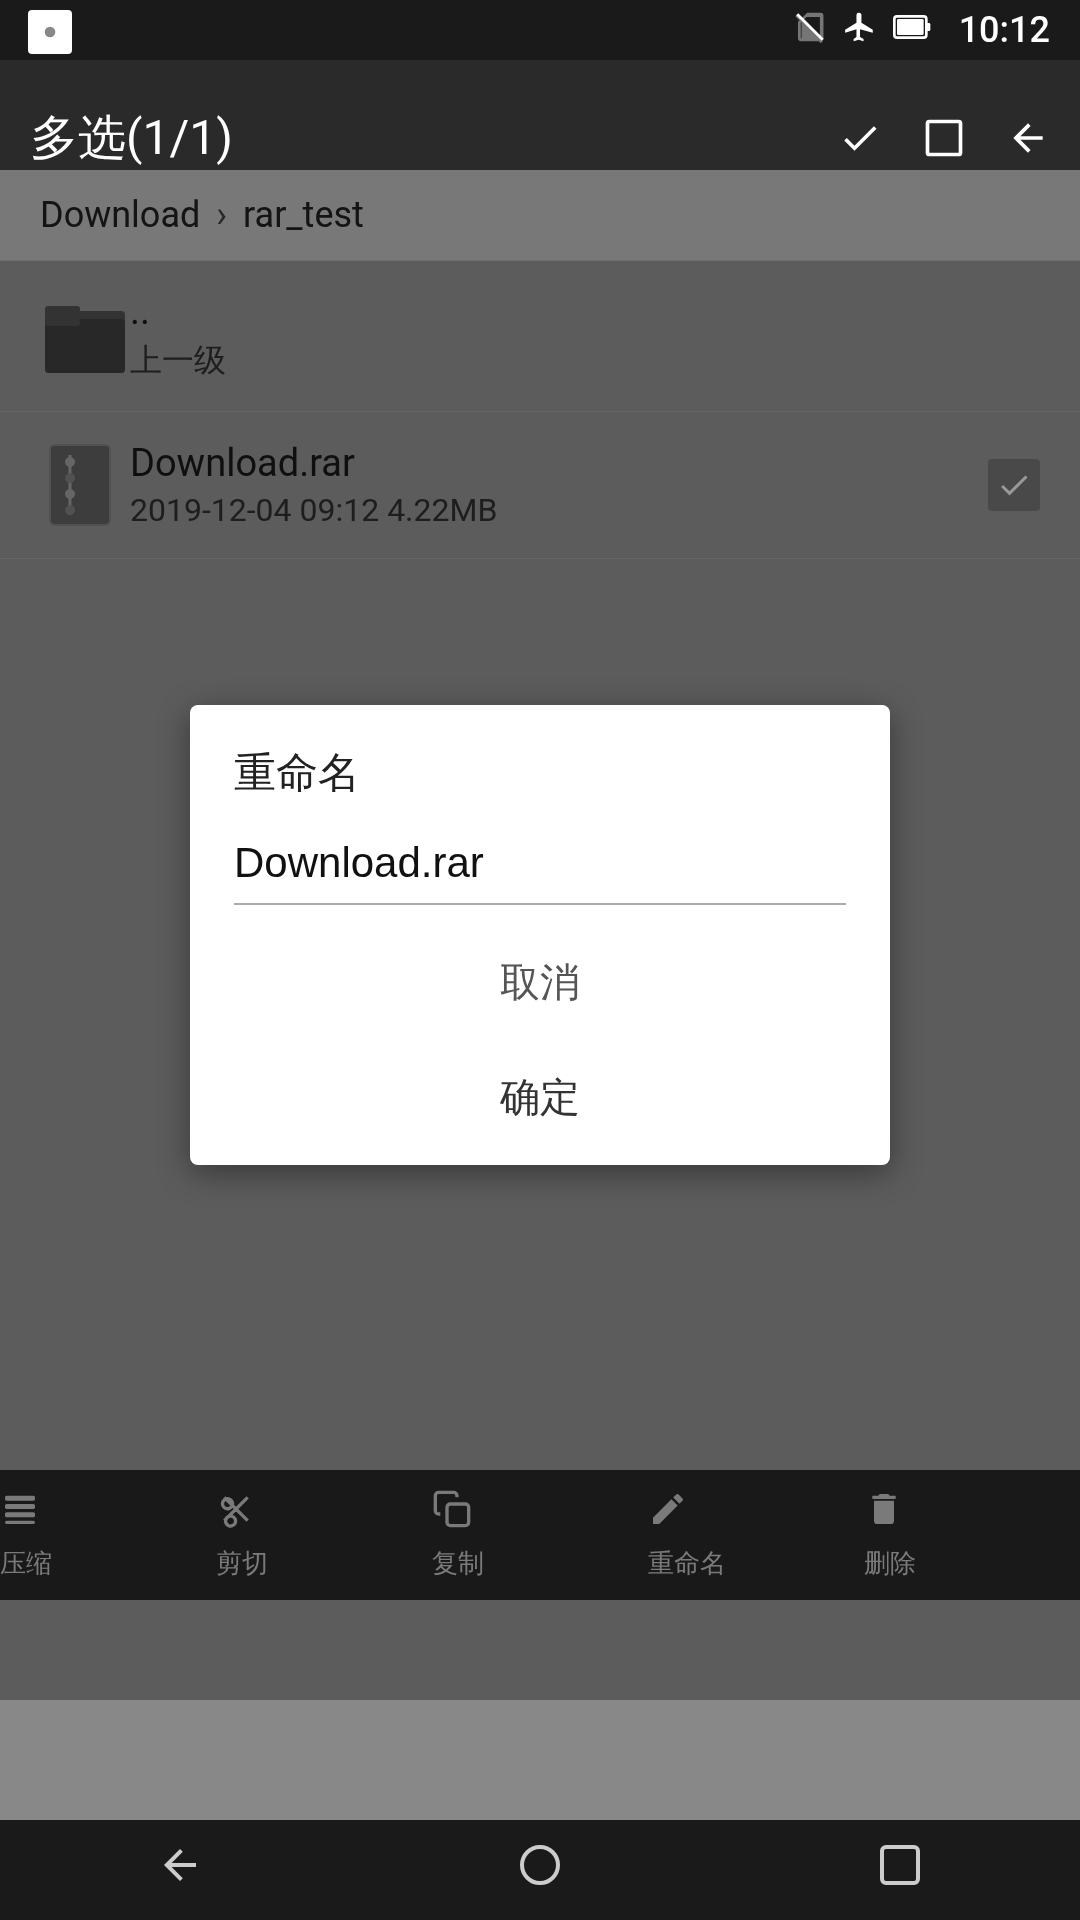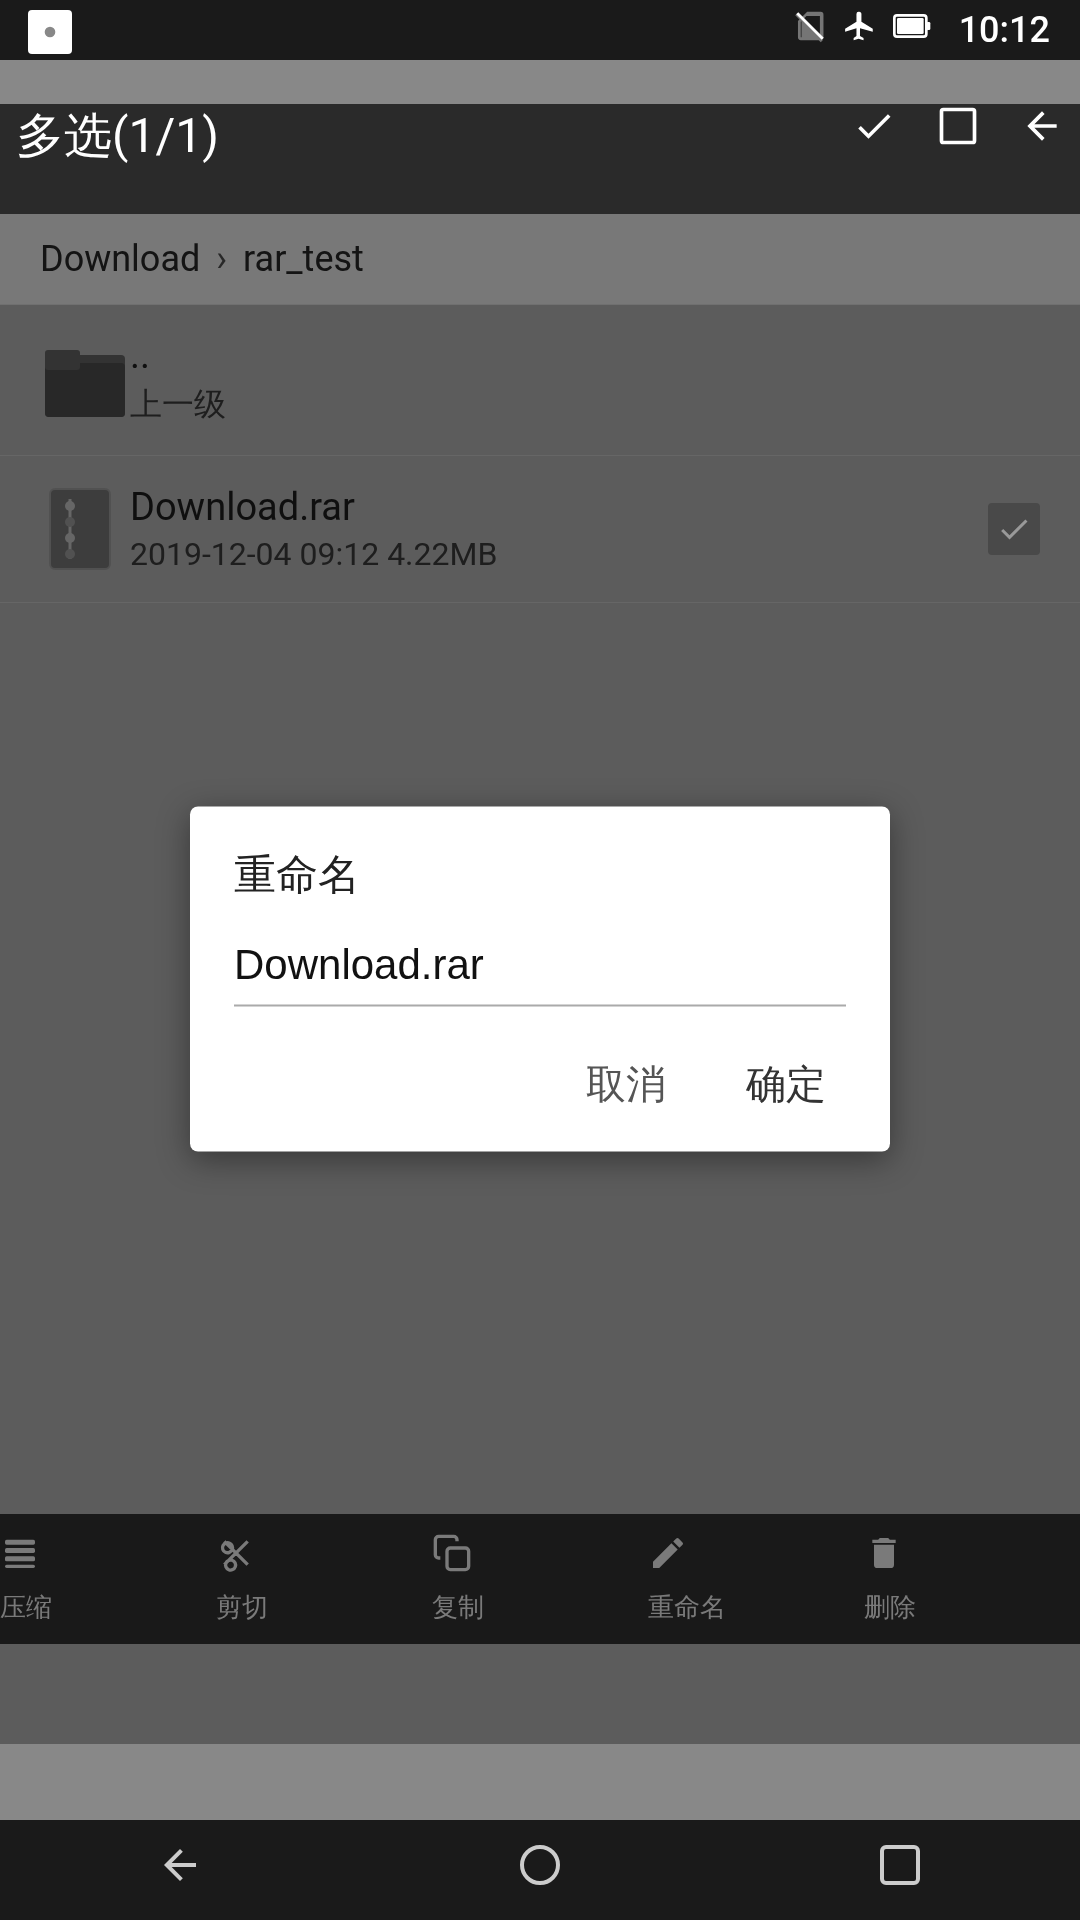--- a/index.html
+++ b/index.html
@@ -19,21 +19,21 @@
       height: 60px;
       background: #1a1a1a;
       display: flex;
       align-items: center;
       justify-content: flex-end;
       padding: 0 30px;
       gap: 18px;
     }
     .status-icons {
       display: flex;
-      align-items: flex-start;
+      align-items: flex-end;
       gap: 16px;
     }
     .status-time {
       color: white;
       font-size: 36px;
       font-weight: 500;
       margin-left: 10px;
     }
     .icon-shape {
       color: white;
@@ -52,24 +52,23 @@
       border-radius: 4px;
     }
     .photo-icon svg { width: 32px; height: 32px; }
 
     
     .app-bar {
       width: 100%;
       height: 110px;
       background: #2a2a2a;
       display: flex;
-      align-items: flex-start;
-      padding: 0 16px;
+      align-items: flex-end;
+      padding: 0 30px;
       justify-content: space-between;
-      margin-top: 44px;
     }
     .app-bar-title {
       color: white;
       font-size: 48px;
       font-weight: 400;
     }
     .app-bar-actions {
       display: flex;
       align-items: center;
       gap: 40px;
@@ -174,20 +173,21 @@
       color: #111;
       padding: 10px 0 16px 0;
       outline: none;
       background: transparent;
     }
     .dialog-actions {
       display: flex;
       justify-content: flex-end;
       margin-top: 40px;
       gap: 40px;
+      flex-direction: column;
     }
     .dialog-btn {
       font-size: 40px;
       color: #555;
       background: none;
       border: none;
       cursor: pointer;
       padding: 10px 20px;
     }
     .dialog-btn.confirm {

